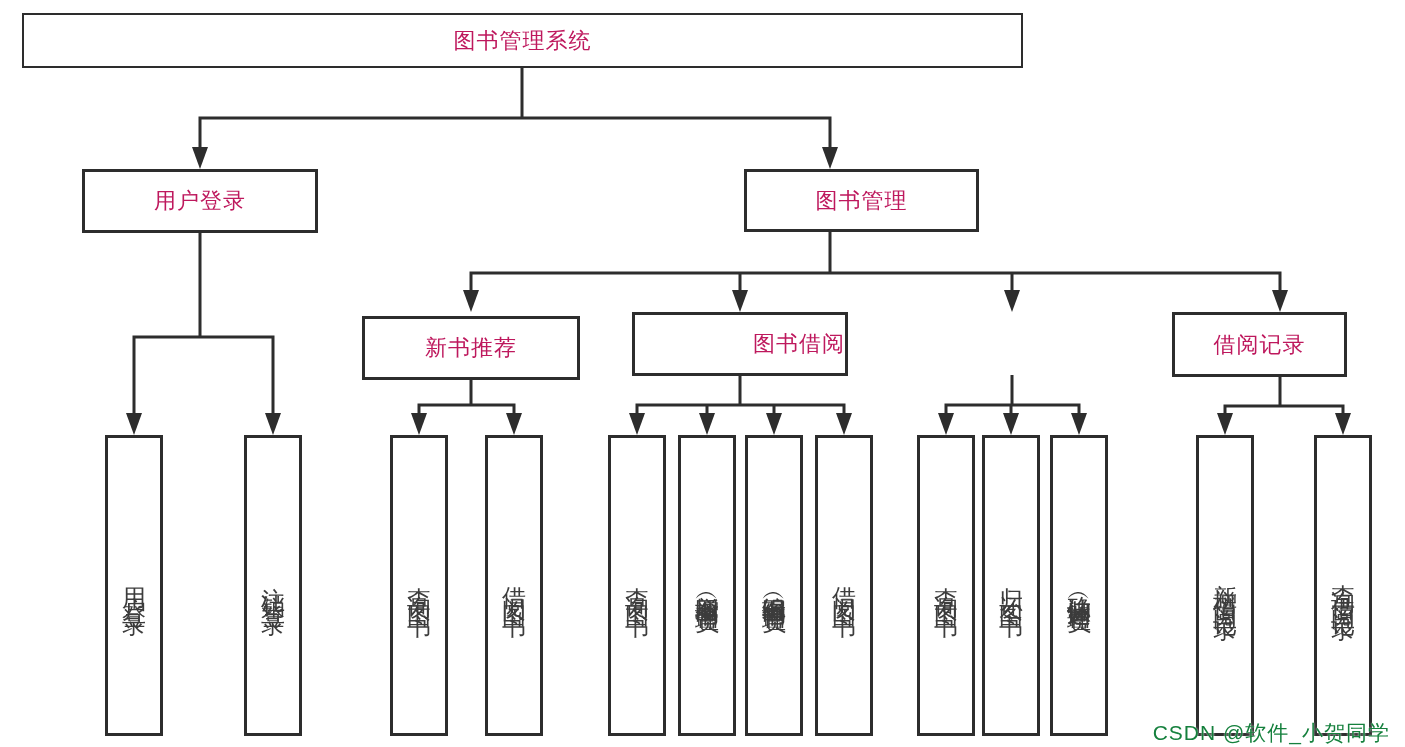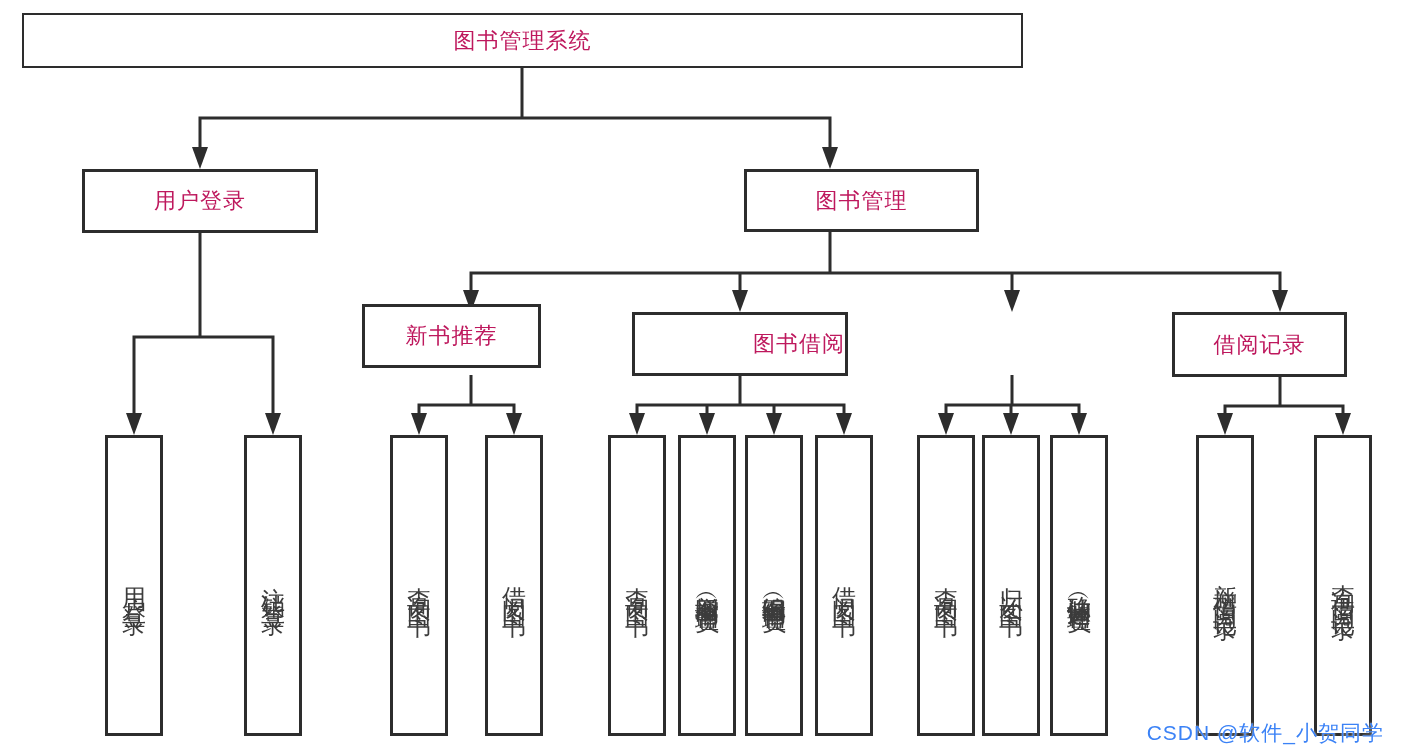--- a/index.html
+++ b/index.html
@@ -50,24 +50,24 @@
     line-height: 1;
     letter-spacing: 9px;
     color: #3c3c3c;
   }
   .vlabel.tight {
     letter-spacing: 2px;
   }
   .watermark {
     position: absolute;
     top: 719px;
-    right: 21px;
+    right: 15px;
     font-size: 21px;
     letter-spacing: 1px;
-    color: #3b82f6;
+    color: #15803d;
     text-shadow: 0 0 2px #ffffff;
   }
 </style>
 </head>
 <body>
 
 <div class="canvas">
 
   <svg class="connectors" width="1405" height="747" viewBox="0 0 1405 747">
     <g stroke="#2d2d2d" stroke-width="3" fill="none">
@@ -116,21 +116,21 @@
     <span class="hlabel">图书管理系统</span>
   </div>
 
   <div class="box" style="left:82px; top:169px; width:236px; height:64px;">
     <span class="hlabel">用户登录</span>
   </div>
   <div class="box" style="left:712px; top:169px; width:235px; height:63px;margin-left:32px;">
     <span class="hlabel">图书管理</span>
   </div>
 
-  <div class="box" style="left:362px; top:304px; width:179px; height:64px;">
+  <div class="box" style="left:362px; top:316px; width:218px; height:64px;">
     <span class="hlabel">新书推荐</span>
   </div>
   <div class="box" style="left:632px; top:312px; width:216px; height:64px;justify-content:flex-end;">
     <span class="hlabel">图书借阅</span>
   </div>
   <div class="box" style="left:1172px; top:312px; width:175px; height:65px;">
     <span class="hlabel">借阅记录</span>
   </div>
 
   <div class="box vbox" style="left:105px;">

